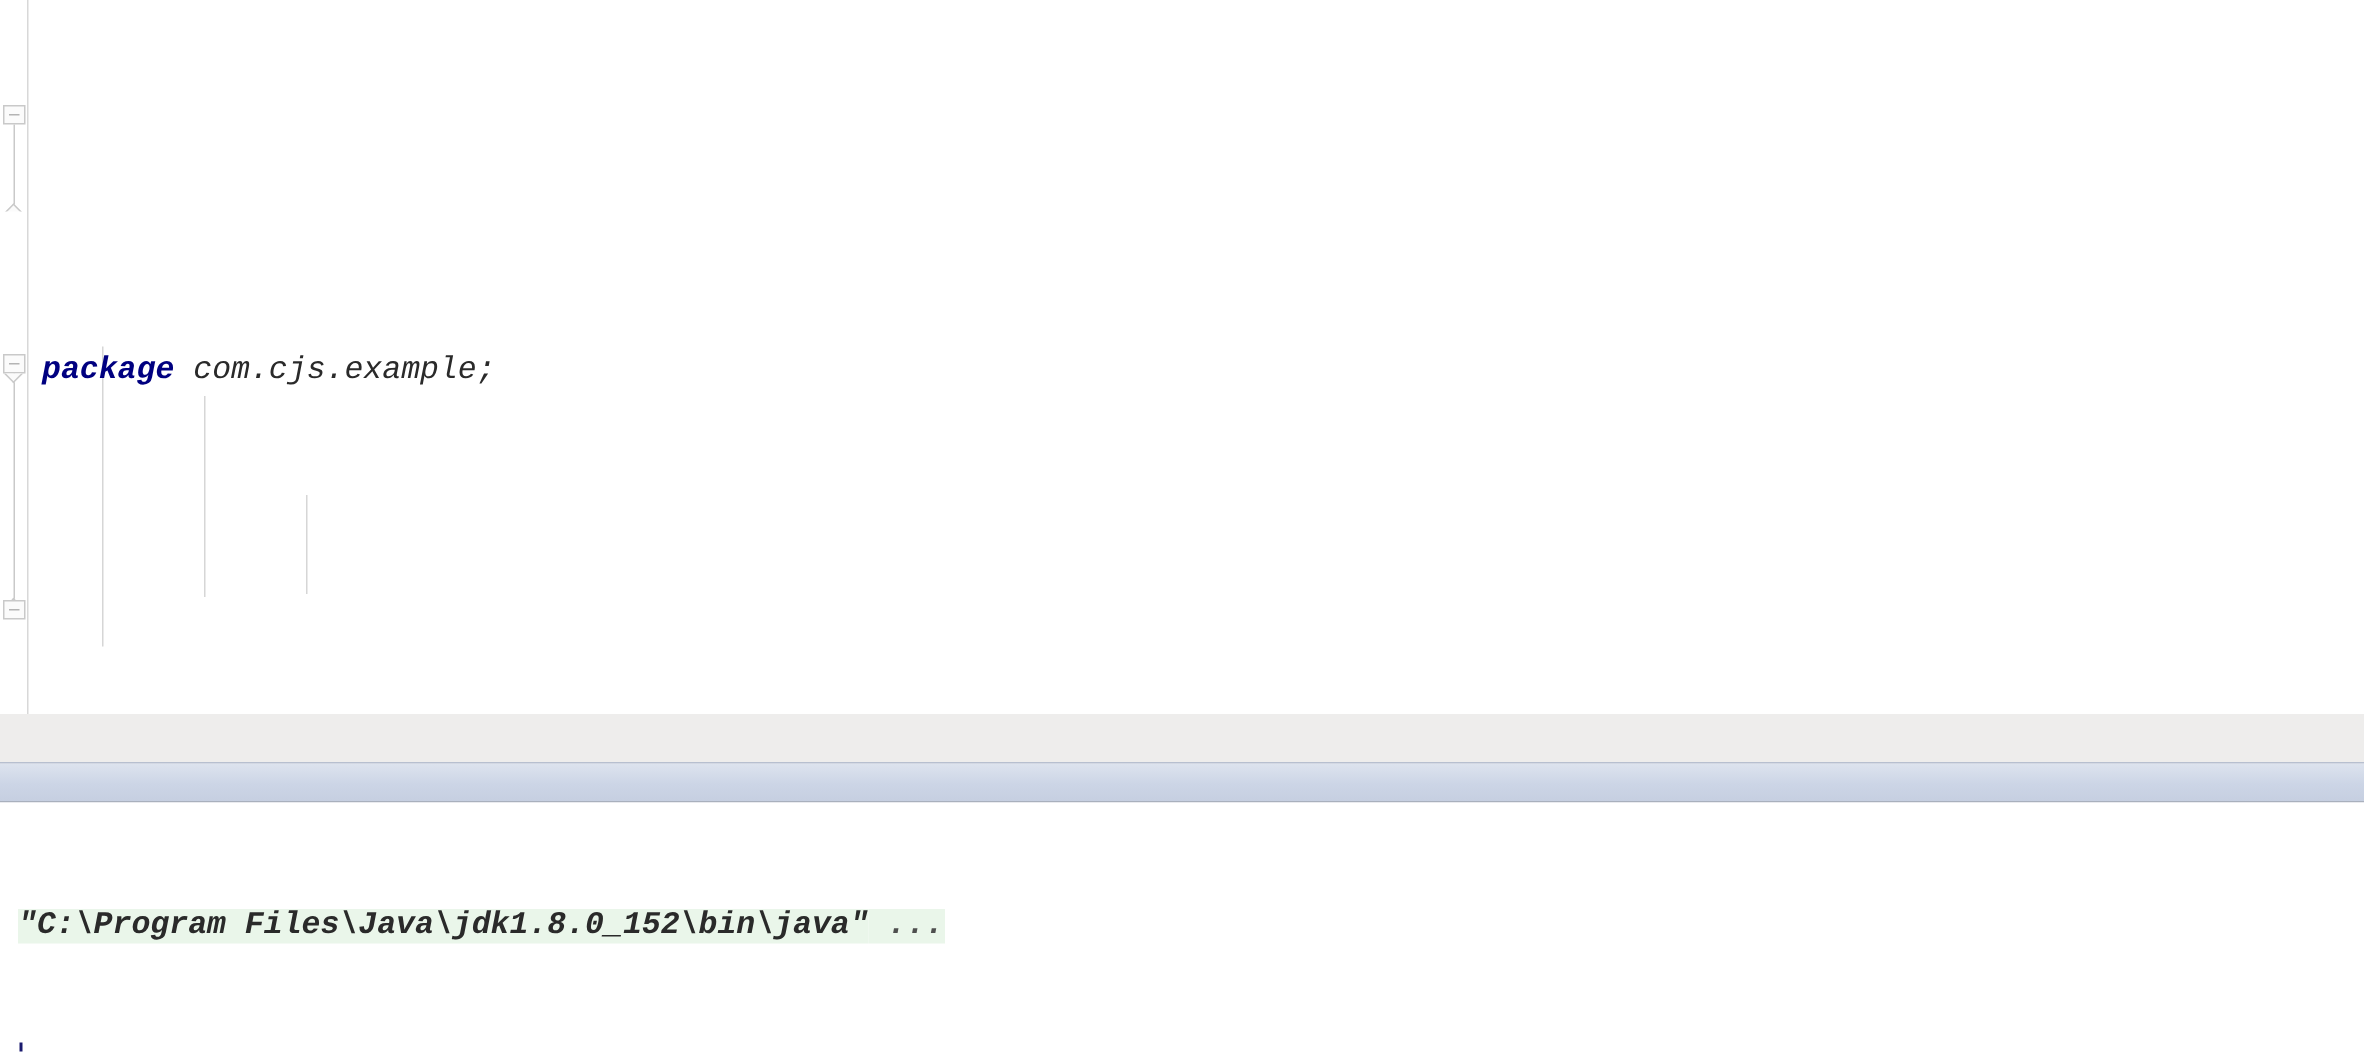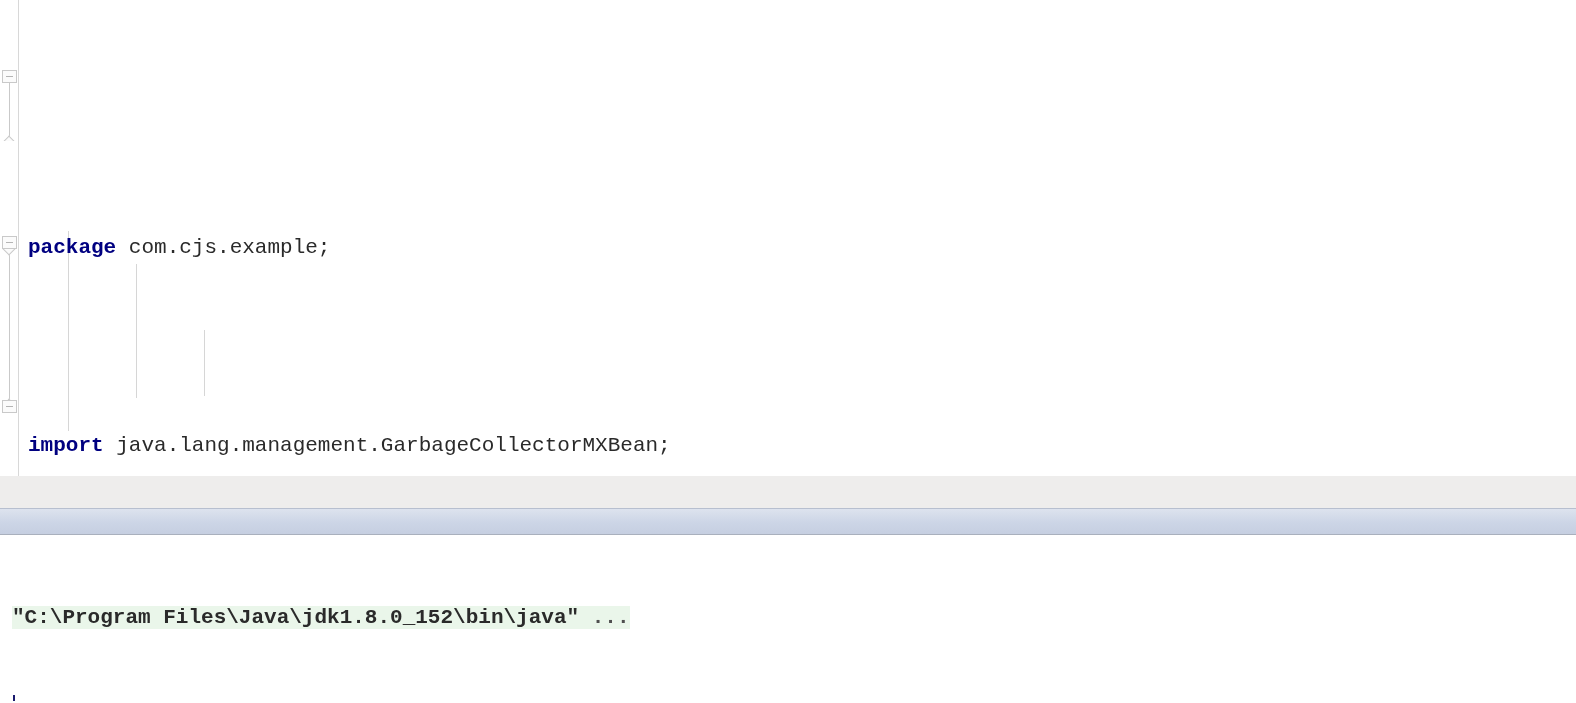--- a/index.html
+++ b/index.html
@@ -3,21 +3,21 @@
 <meta charset="utf-8">
 <style>
   * { box-sizing: border-box; }
   html, body {
     margin: 0; padding: 0;
     width: 1576px; height: 703px;
     overflow: hidden;
     background: #ffffff;
     font-family: "Liberation Mono", "DejaVu Sans Mono", monospace;
   }
-  #app { position: relative; width: 1495px; height: 703px; }
+  #app { position: relative; width: 1495px; height: 703px; font-style: italic; }
 
   
   #editor {
     position: absolute; left: 0; top: 0;
     width: 1576px; height: 476px;
     background: #ffffff;
     overflow: hidden;
   }
   
   #gutter {
@@ -173,21 +173,20 @@
     <div id="gutter-sep"></div>
 
     <div id="code">
       
       <div class="guide" style="left:49px; top:231px; height:200px;"></div>
       <div class="guide" style="left:117px; top:264px; height:134px;"></div>
       <div class="guide" style="left:185px; top:330px; height:66px;"></div>
 
       <div class="line"><span class="kw">package</span><span> com.cjs.example;</span></div>
       <div class="line">&nbsp;</div>
-      <div class="line"><span class="kw">import</span><span> java.lang.management.GarbageCollectorMXBean;</span></div>
       
       
       
       
       
       
       
       
       
       

